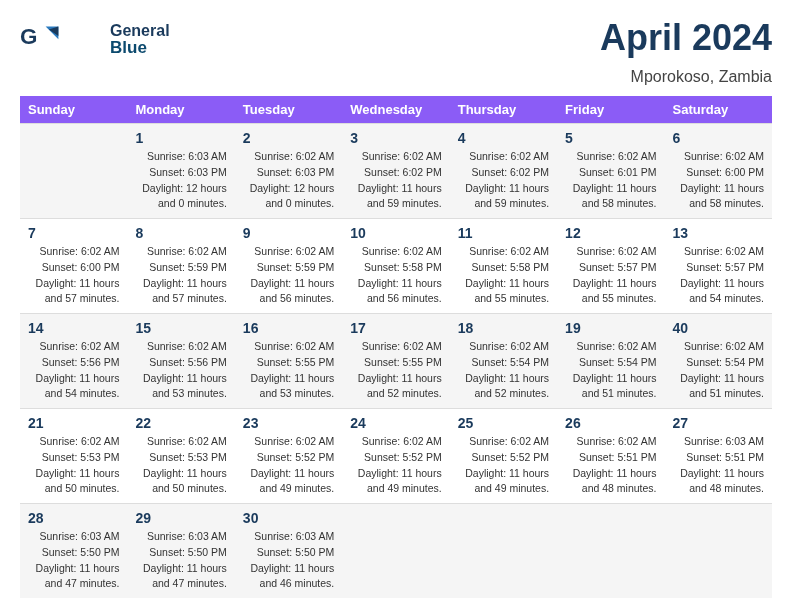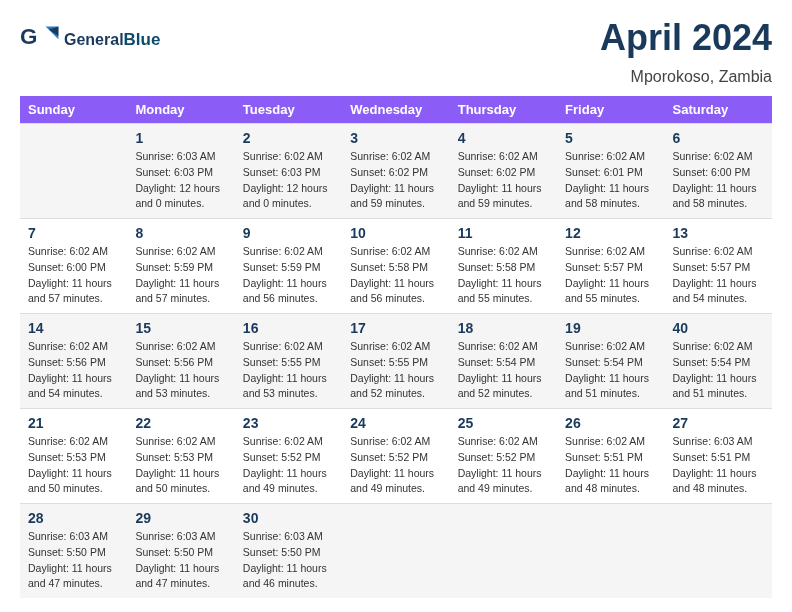--- a/index.html
+++ b/index.html
@@ -62,33 +62,36 @@
       font-size: 14px;
       font-weight: bold;
       color: #1a3a5c;
       display: block;
       margin-bottom: 3px;
     }
     .day-info {
       color: #333;
       font-size: 10.5px;
       line-height: 1.5;
+      text-align: right;
     }
     .logo-wrapper {
       display: flex;
       align-items: center;
       gap: 4px;
     }
     .logo-icon {
       width: 40px;
       height: 40px;
     }
     .logo-name {
       display: flex;
+      flex-direction: column;
       line-height: 1.1;
+      margin-left: 46px;
     }
     .logo-general {
       font-size: 16px;
       font-weight: bold;
       color: #1a3a5c;
     }
     .logo-blue-text {
       font-size: 17px;
       font-weight: bold;
       color: #0c4a6e;

